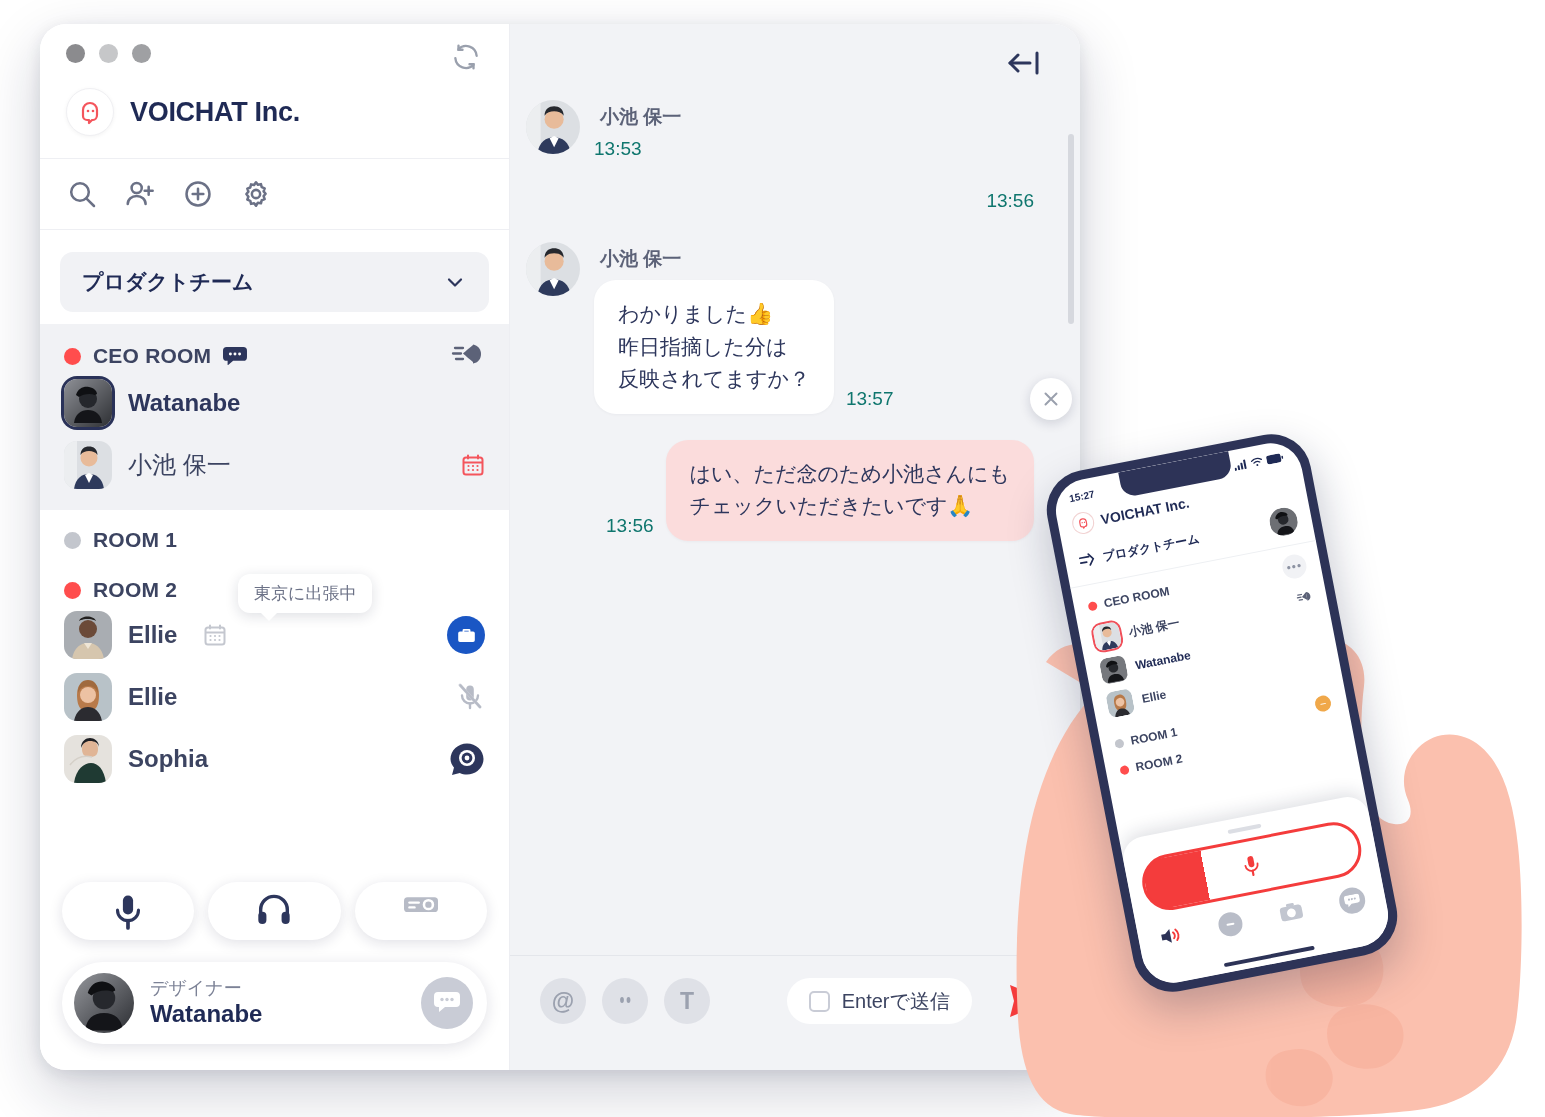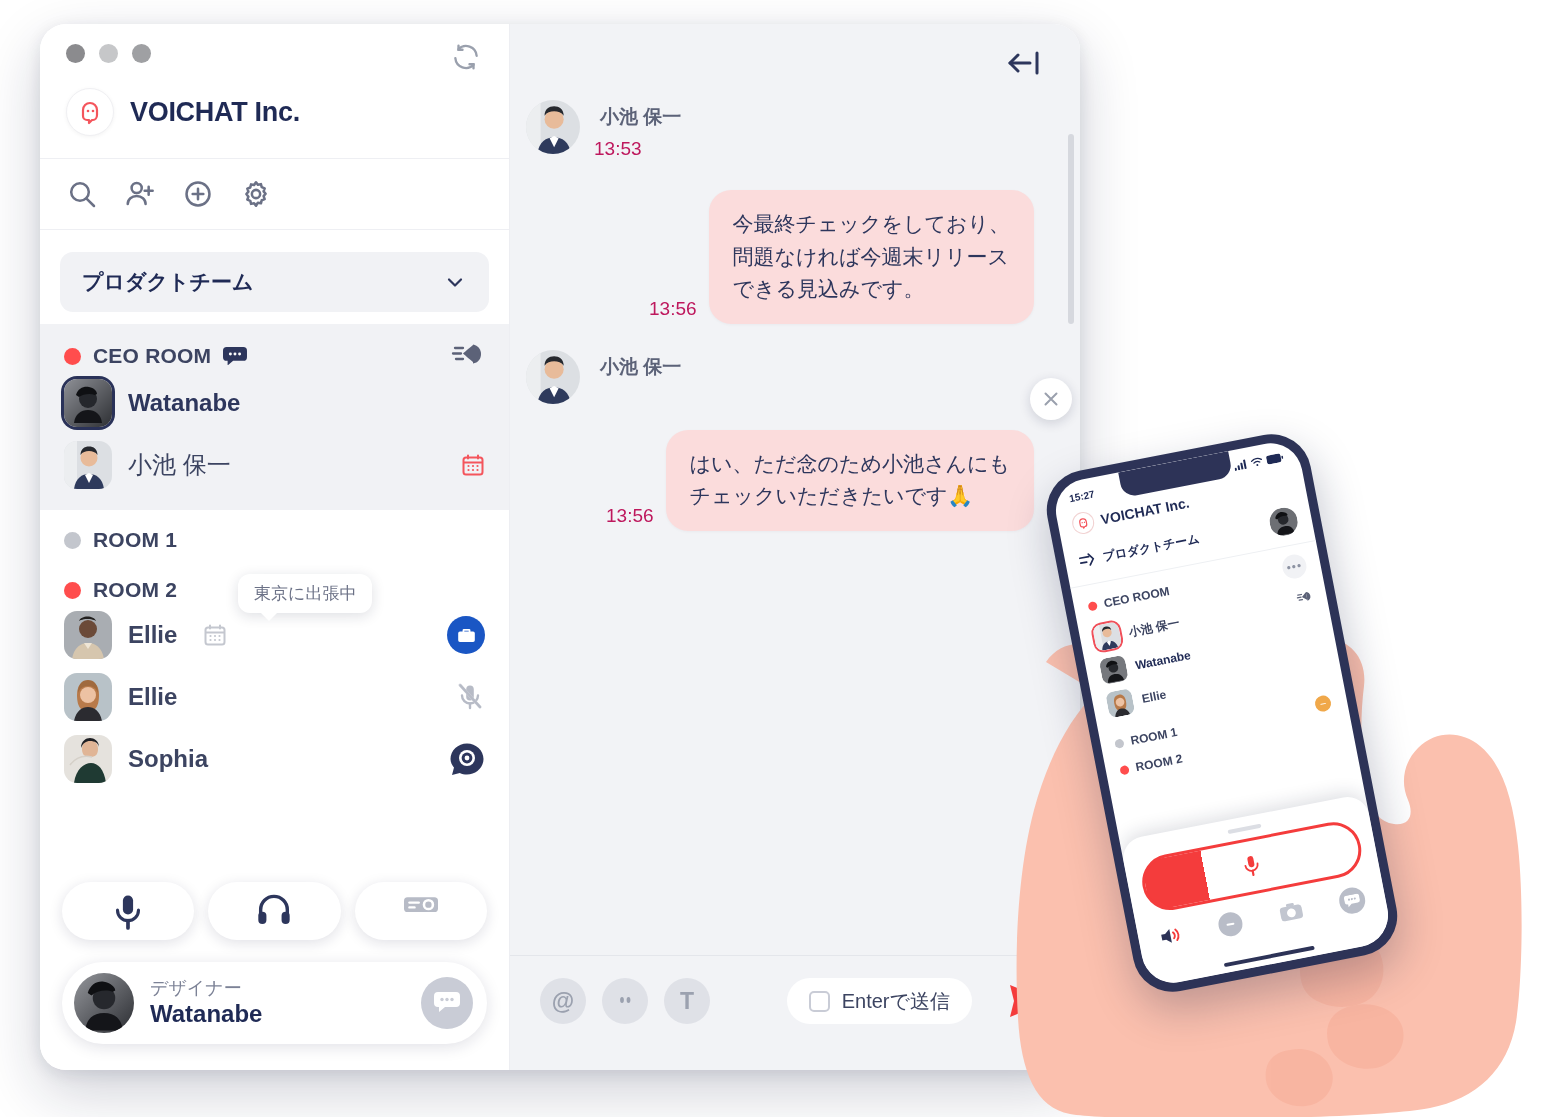--- a/index.html
+++ b/index.html
@@ -136,21 +136,21 @@
   .msg-body { display:flex; flex-direction:column; max-width: 400px; }
   .sender { font-size: 19px; color:#5c6278; margin: 4px 0 8px 6px; font-weight:600; }
   .rowline { display:flex; align-items:flex-end; gap: 12px; }
   .bubble {
     background:#fff; border-radius: 22px; padding: 18px 24px;
     font-size: 21px; line-height: 1.55; color:#2d365c;
     box-shadow: 0 1px 3px rgba(20,26,60,.04);
     white-space: pre-line;
   }
   .bubble .mention { color:#f0505a; font-weight:800; display:block; }
-  .time { font-size: 19px; color:#be185d; flex:0 0 auto; padding-bottom: 4px; }
+  .time { font-size: 19px; color:#0f766e; flex:0 0 auto; padding-bottom: 4px; }
   .msg.out { justify-content:flex-end; }
   .msg.out .bubble { background:#fbdcdc; border-radius: 22px; }
   .msg.out .rowline { flex-direction: row; }
 
   .close-float {
     position:absolute; right: 8px; top: 282px;
     width: 42px; height:42px; border-radius:50%; background:#fff;
     box-shadow: 0 3px 12px rgba(20,26,60,.16);
     display:flex; align-items:center; justify-content:center; cursor:pointer; z-index: 6;
   }
@@ -583,40 +583,43 @@
             <span class="rowline">
               <span class="time">13:53</span>
             </span>
           </span>
         </div>
 
         <div class="msg out">
           <span class="msg-body">
             <span class="rowline">
               <span class="time">13:56</span>
-              <span class="bubble">今最終チェックをしており、
-問題なければ今週末リリース
-できる見込みです。</span>
             </span>
           </span>
         </div>
 
         <div class="msg in">
           <span class="av">
             <svg class="av-img" viewBox="0 0 48 48">
                 <rect width="48" height="48" fill="#dcdfe3"></rect>
                 <rect width="13" height="48" fill="#eceef0"></rect>
                 <circle cx="25" cy="17" r="8.5" fill="#e8bb9a"></circle>
                 <path d="M16.5 14c0-6 4-8.5 8.5-8.5S33.5 8 33.5 14c-2-3-5-4-8.5-4s-6.5 1-8.5 4z" fill="#26282e"></path>
                 <path d="M10 48c1.5-11 8-15 15-15s13.5 4 15 15z" fill="#2e3a5c"></path>
                 <path d="M21 34l4 8 4-8-4-2z" fill="#fff"></path>
               </svg>
           </span>
           <span class="msg-body">
             <span class="sender">小池 保一</span>
+            <span class="rowline">
+              <span class="bubble">わかりました👍
+昨日指摘した分は
+反映されてますか？</span>
+              <span class="time">13:57</span>
+            </span>
           </span>
         </div>
 
         <div class="msg out">
           <span class="msg-body" style="max-width:430px;">
             <span class="rowline">
               <span class="time">13:56</span>
               <span class="bubble">はい、ただ念のため小池さんにも
 チェックいただきたいです🙏</span>
             </span>

